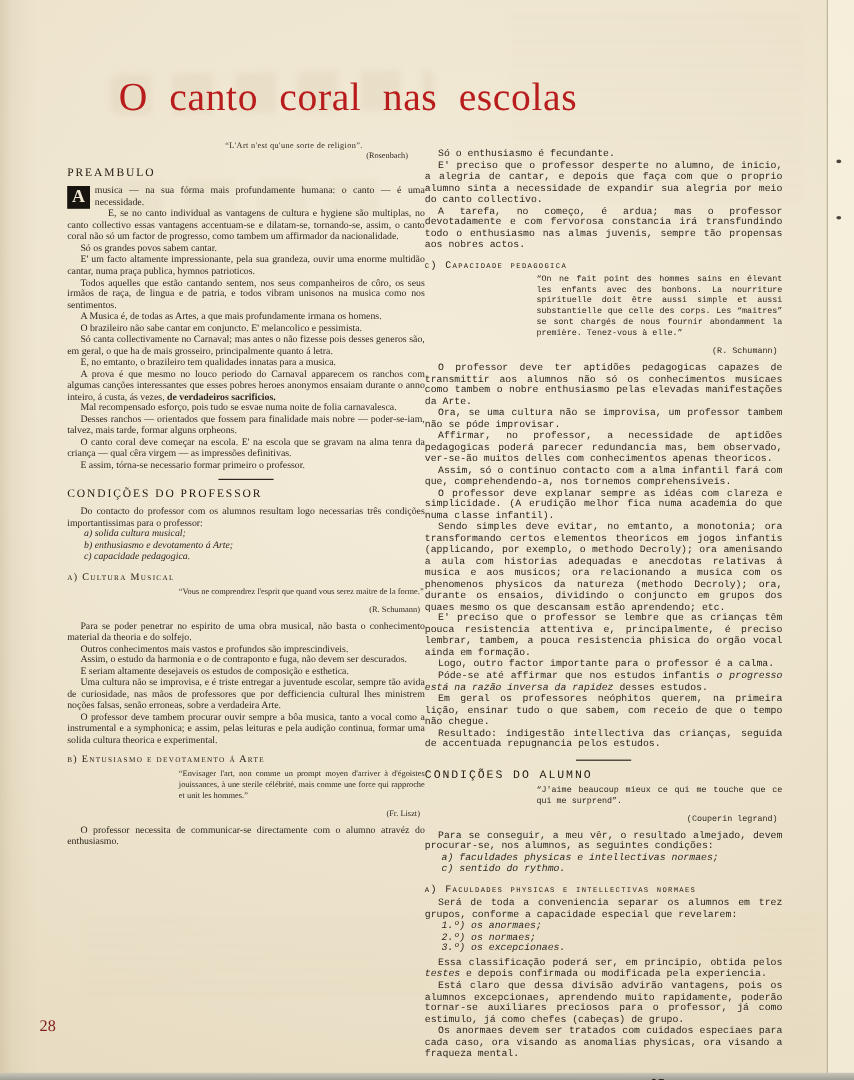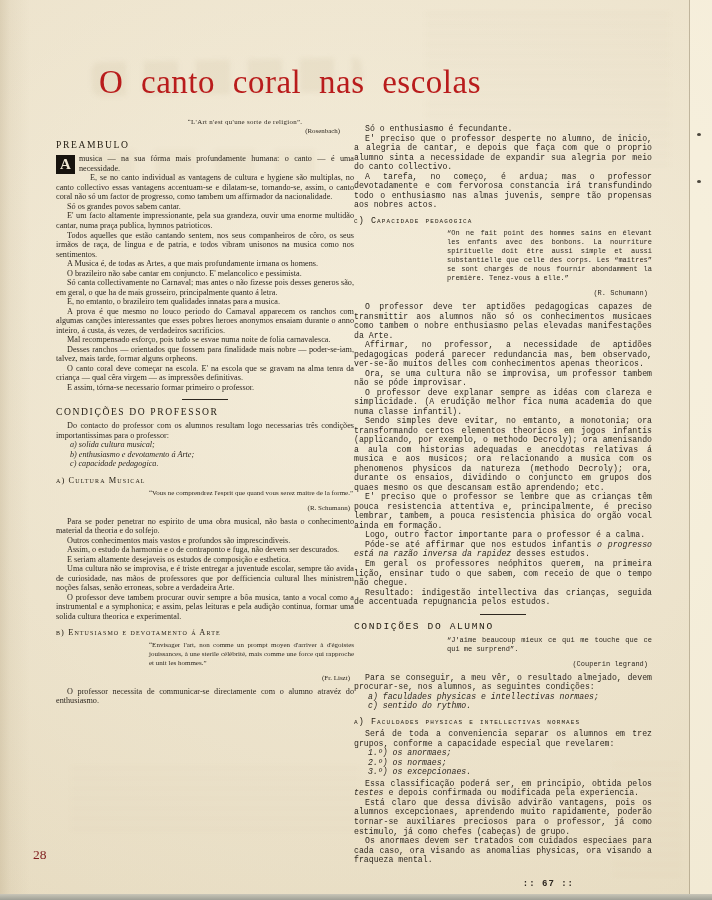--- a/index.html
+++ b/index.html
@@ -59,21 +59,21 @@
   .rule{width:46px;border-top:1px solid #2d2720;margin:7px auto 6px auto;}
   .sub-head{
     font-size:8.4px;font-weight:400;margin:7px 0 2px 0;text-align:left;
     font-variant:small-caps;letter-spacing:1.1px;color:#262016;
   }
   .quote{width:205px;margin:3px 0 4px auto;font-size:7px;line-height:1.28;}
   .quote-text{text-align:justify;}
   .quote-attr{text-align:right;padding-right:4px;margin-top:6px;}
   .list{margin:0 0 2px 14px;}
   .list-item{text-indent:0;font-style:italic;}
-  b{font-weight:400;}
+  b{font-weight:700;}
   i{font-style:italic;}
   .folio{text-align:right;padding-right:78px;margin-top:14px;font-size:9px;font-weight:700;letter-spacing:1px;}
   .page-number{position:absolute;left:33px;top:847px;font-size:13.5px;color:#7f1d1d;}
 </style>
 </head>
 <body>
 
 <div class="scan"></div>
 <div class="ghost g1"></div>
 <div class="ghost g2"></div>
@@ -146,22 +146,23 @@
   <p>Só o enthusiasmo é fecundante.</p>
   <p>E' preciso que o professor desperte no alumno, de inicio, a alegria de cantar, e depois que faça com que o proprio alumno sinta a necessidade de expandir sua alegria por meio do canto collectivo.</p>
   <p>A tarefa, no começo, é ardua; mas o professor devotadamente e com fervorosa constancia irá transfundindo todo o enthusiasmo nas almas juvenis, sempre tão propensas aos nobres actos.</p>
 
   <h3 class="sub-head head-space">c) Capacidade pedagogica</h3>
   <div class="quote">
     <div class="quote-text">“On ne fait point des hommes sains en élevant les enfants avec des bonbons. La nourriture spirituelle doit être aussi simple et aussi substantielle que celle des corps. Les “maitres” se sont chargés de nous fournir abondamment la première. Tenez-vous à elle.”</div>
     <div class="quote-attr">(R. Schumann)</div>
   </div>
   <p>O professor deve ter aptidões pedagogicas capazes de transmittir aos alumnos não só os conhecimentos musicaes como tambem o nobre enthusiasmo pelas elevadas manifestações da Arte.</p>
+  <p>Ora, se uma cultura não se improvisa, um professor tambem não se póde improvisar.</p>
   <p>Affirmar, no professor, a necessidade de aptidões pedagogicas poderá parecer redundancia mas, bem observado, ver-se-ão muitos delles com conhecimentos apenas theoricos.</p>
-  <p>Ora, se uma cultura não se improvisa, um professor tambem não se póde improvisar.</p>
+  <p>Assim, só o continuo contacto com a alma infantil fará com que, comprehendendo-a, nos tornemos comprehensiveis.</p>
   <p>O professor deve explanar sempre as idéas com clareza e simplicidade. (A erudição melhor fica numa academia do que numa classe infantil).</p>
   <p>Sendo simples deve evitar, no emtanto, a monotonia; ora transformando certos elementos theoricos em jogos infantis (applicando, por exemplo, o methodo Decroly); ora amenisando a aula com historias adequadas e anecdotas relativas á musica e aos musicos; ora relacionando a musica com os phenomenos physicos da natureza (methodo Decroly); ora, durante os ensaios, dividindo o conjuncto em grupos dos quaes mesmo os que descansam estão aprendendo; etc.</p>
   <p>E' preciso que o professor se lembre que as crianças têm pouca resistencia attentiva e, principalmente, é preciso lembrar, tambem, a pouca resistencia phisica do orgão vocal ainda em formação.</p>
   <p>Logo, outro factor importante para o professor é a calma.</p>
   <p class="split"><span>Póde-se até affirmar que nos estudos infantis </span><i>o progresso está na razão inversa da rapidez</i><span> desses estudos.</span></p>
   <p>Em geral os professores neóphitos querem, na primeira lição, ensinar tudo o que sabem, com receio de que o tempo não chegue.</p>
   <p>Resultado: indigestão intellectiva das crianças, seguida de accentuada repugnancia pelos estudos.</p>
 
   <div class="rule"></div>
 

